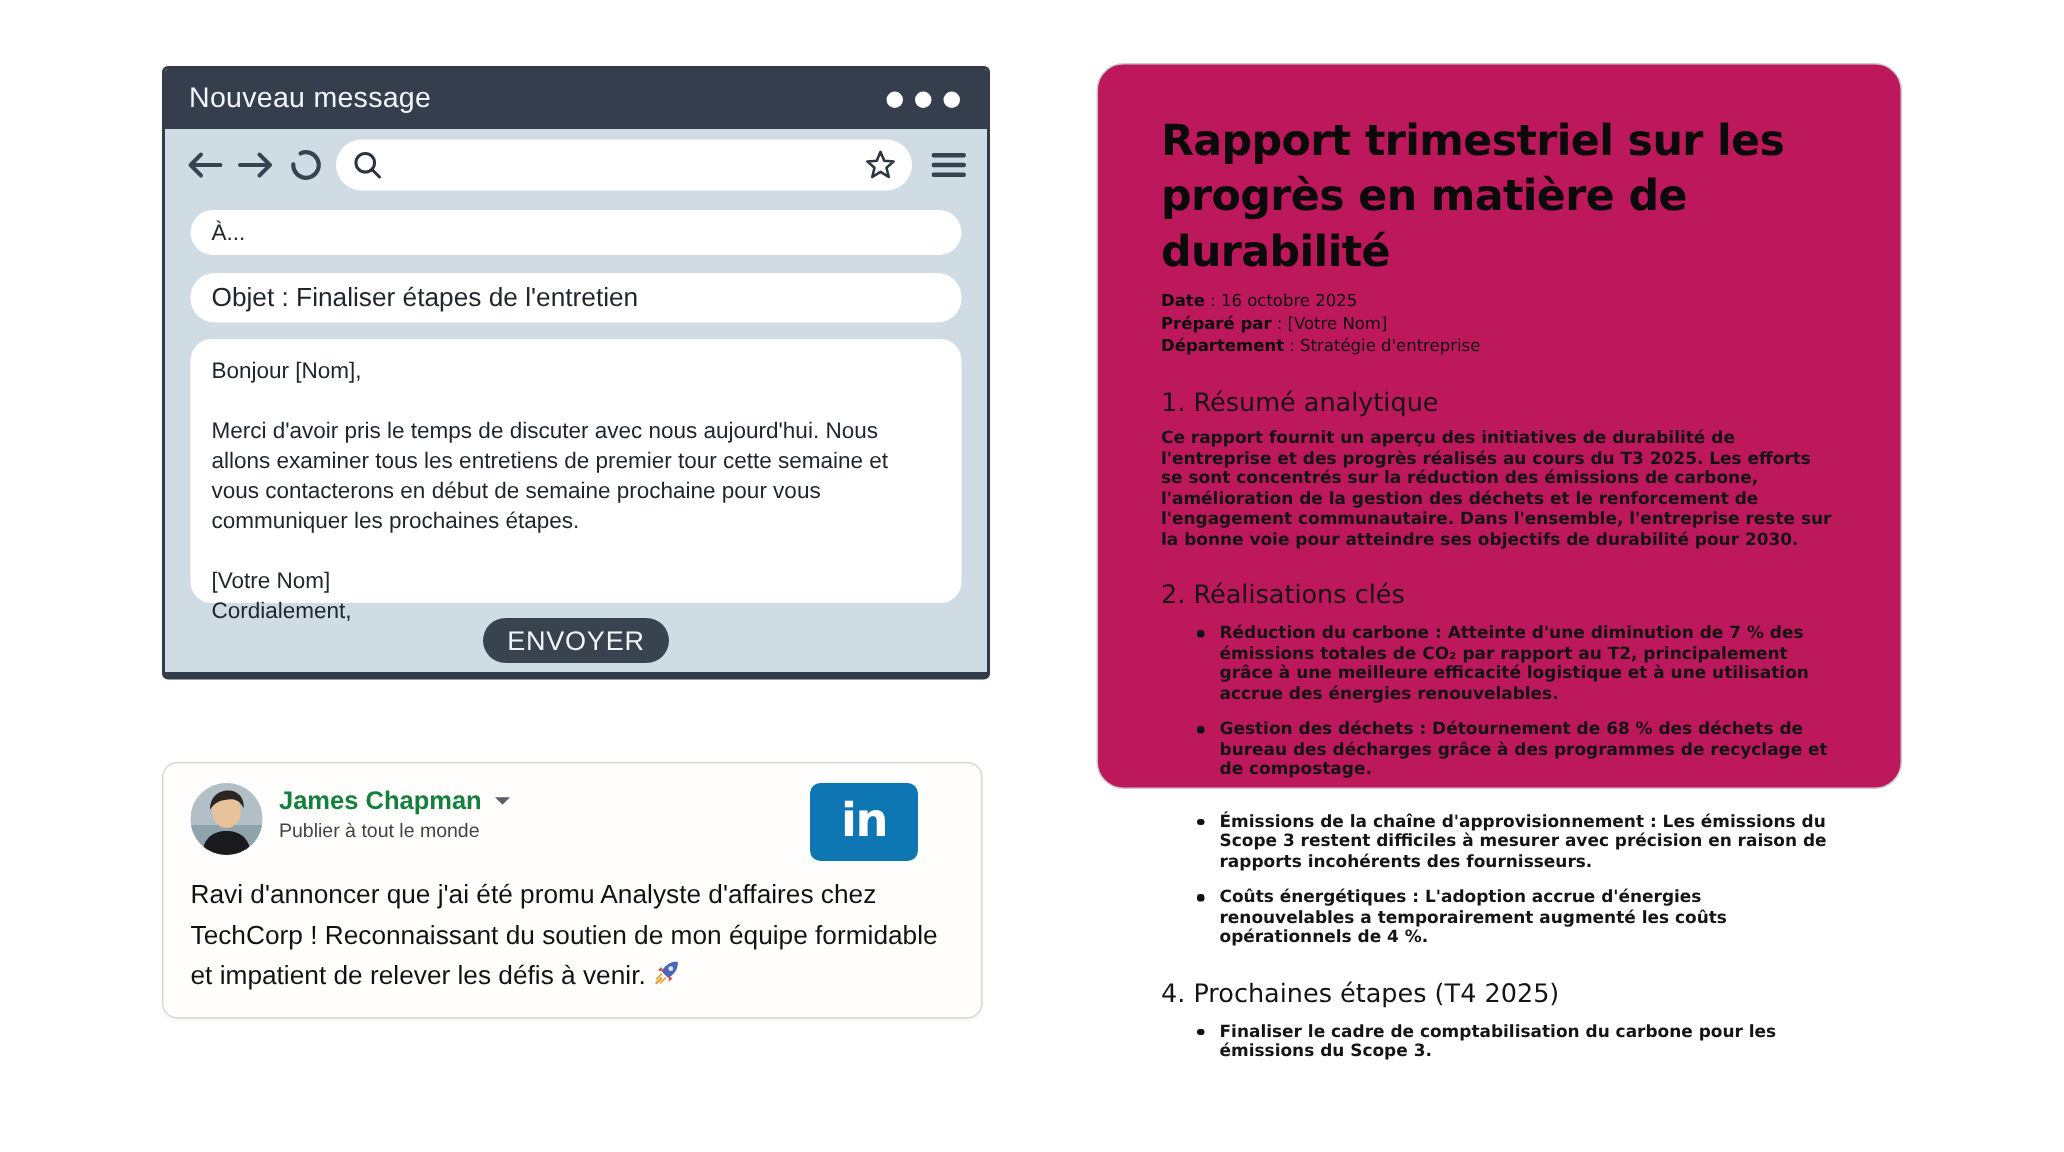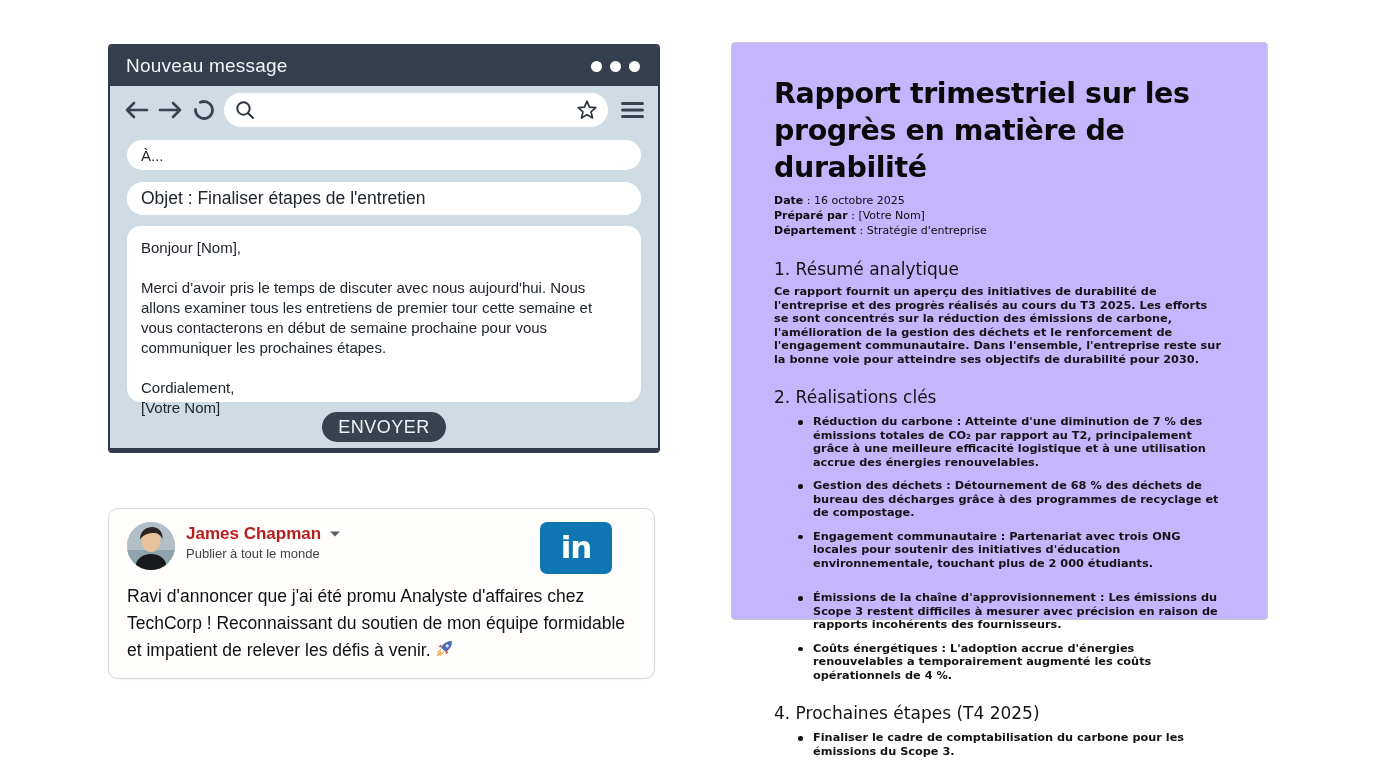--- a/index.html
+++ b/index.html
@@ -58,41 +58,41 @@
     background:#fffefd; border:1px solid #d8d8d8; border-radius:10px;
     box-shadow:0 1px 2px rgba(0,0,0,0.05);
   }
   .li-header{ display:flex; align-items:flex-start; padding:13px 16px 0 18px; }
   .li-avatar{
     width:48px; height:48px; border-radius:50%; overflow:hidden; flex:0 0 48px;
     background:#b9c6cd;
   }
   .li-id{ margin-left:11px; padding-top:2px; }
   .li-name-row{ display:flex; align-items:center; gap:8px; }
-  .li-name{ font-size:17px; font-weight:700; color:#b91c1c; }
+  .li-name{ font-size:17px; font-weight:700; color:#15803d; }
   .li-audience{ font-size:13px; color:#3f4449; margin-top:2px; }
   .li-logo{
     position:absolute; right:42px; top:13px; width:72px; height:52px;
     background:#0e76b3; border-radius:7px; display:flex; align-items:center;
     justify-content:center;
   }
   .li-logo-text{
     color:#ffffff; font-size:31px; font-weight:700; letter-spacing:-1px;
     font-family:"DejaVu Sans", sans-serif; transform:translateY(-1px);
   }
   .li-text{
     padding:0 20px 0 18px; margin-top:13px; font-size:17.5px; line-height:27px;
     color:#111111;
   }
   .rocket{ display:inline-block; vertical-align:-2px; margin-left:4px; }
 
   
   .report-card{
-    position:absolute; left:731px; top:42px; width:537px; height:578px;
-    background:#c4b5fd; border:1.5px solid #c9c9c9; border-radius:4px;
+    position:absolute; left:731px; top:42px; width:537px; height:484px;
+    background:#be185d; border:1.5px solid #c9c9c9; border-radius:18px;
     padding:32px 44px 0 42px; color:#0d0d0d;
     font-family:"DejaVu Sans", sans-serif;
   }
   .report-title{
     font-size:28.5px; line-height:37px; font-weight:800; letter-spacing:-0.4px;
     color:#0a0a0a;
   }
   .report-meta{ margin-top:7px; font-size:11px; line-height:15px; }
   .report-meta b{ font-weight:700; }
   .r-heading{ font-size:17px; font-weight:400; color:#141414; }
@@ -152,22 +152,22 @@
       <span>À...</span>
     </div>
     <div class="pill-field subject-field">
       <span>Objet : Finaliser étapes de l'entretien</span>
     </div>
     <div class="body-box">
       <p>Bonjour [Nom],</p>
       <div class="blank"></div>
       <p>Merci d'avoir pris le temps de discuter avec nous aujourd'hui. Nous allons examiner tous les entretiens de premier tour cette semaine et vous contacterons en début de semaine prochaine pour vous communiquer les prochaines étapes.</p>
       <div class="blank"></div>
+      <p>[Votre Nom]</p>
       <p>Cordialement,</p>
-      <p>[Votre Nom]</p>
     </div>
     <button class="send-button">ENVOYER</button>
   </div>
 </div>
 
 <div class="linkedin-card">
   <div class="li-header">
     <div class="li-avatar">
       <svg width="48" height="48" viewBox="0 0 48 48">
         <rect width="48" height="48" fill="#b3bfc7"></rect>
@@ -212,21 +212,20 @@
   <div class="r-section s1">
     <h2 class="r-heading">1. Résumé analytique</h2>
     <p class="r-para">Ce rapport fournit un aperçu des initiatives de durabilité de l'entreprise et des progrès réalisés au cours du T3 2025. Les efforts se sont concentrés sur la réduction des émissions de carbone, l'amélioration de la gestion des déchets et le renforcement de l'engagement communautaire. Dans l'ensemble, l'entreprise reste sur la bonne voie pour atteindre ses objectifs de durabilité pour 2030.</p>
   </div>
 
   <div class="r-section">
     <h2 class="r-heading">2. Réalisations clés</h2>
     <div class="r-bullets">
       <div class="bullet"><b>Réduction du carbone</b><span> : Atteinte d'une diminution de 7 % des émissions totales de CO₂ par rapport au T2, principalement grâce à une meilleure efficacité logistique et à une utilisation accrue des énergies renouvelables.</span></div>
       <div class="bullet"><b>Gestion des déchets</b><span> : Détournement de 68 % des déchets de bureau des décharges grâce à des programmes de recyclage et de compostage.</span></div>
-      <div class="bullet"><b>Engagement communautaire</b><span> : Partenariat avec trois ONG locales pour soutenir des initiatives d'éducation environnementale, touchant plus de 2 000 étudiants.</span></div>
     </div>
   </div>
 
   <div class="r-section">
     <div class="r-bullets">
       <div class="bullet"><b>Émissions de la chaîne d'approvisionnement</b><span> : Les émissions du Scope 3 restent difficiles à mesurer avec précision en raison de rapports incohérents des fournisseurs.</span></div>
       <div class="bullet"><b>Coûts énergétiques</b><span> : L'adoption accrue d'énergies renouvelables a temporairement augmenté les coûts opérationnels de 4 %.</span></div>
     </div>
   </div>
 

